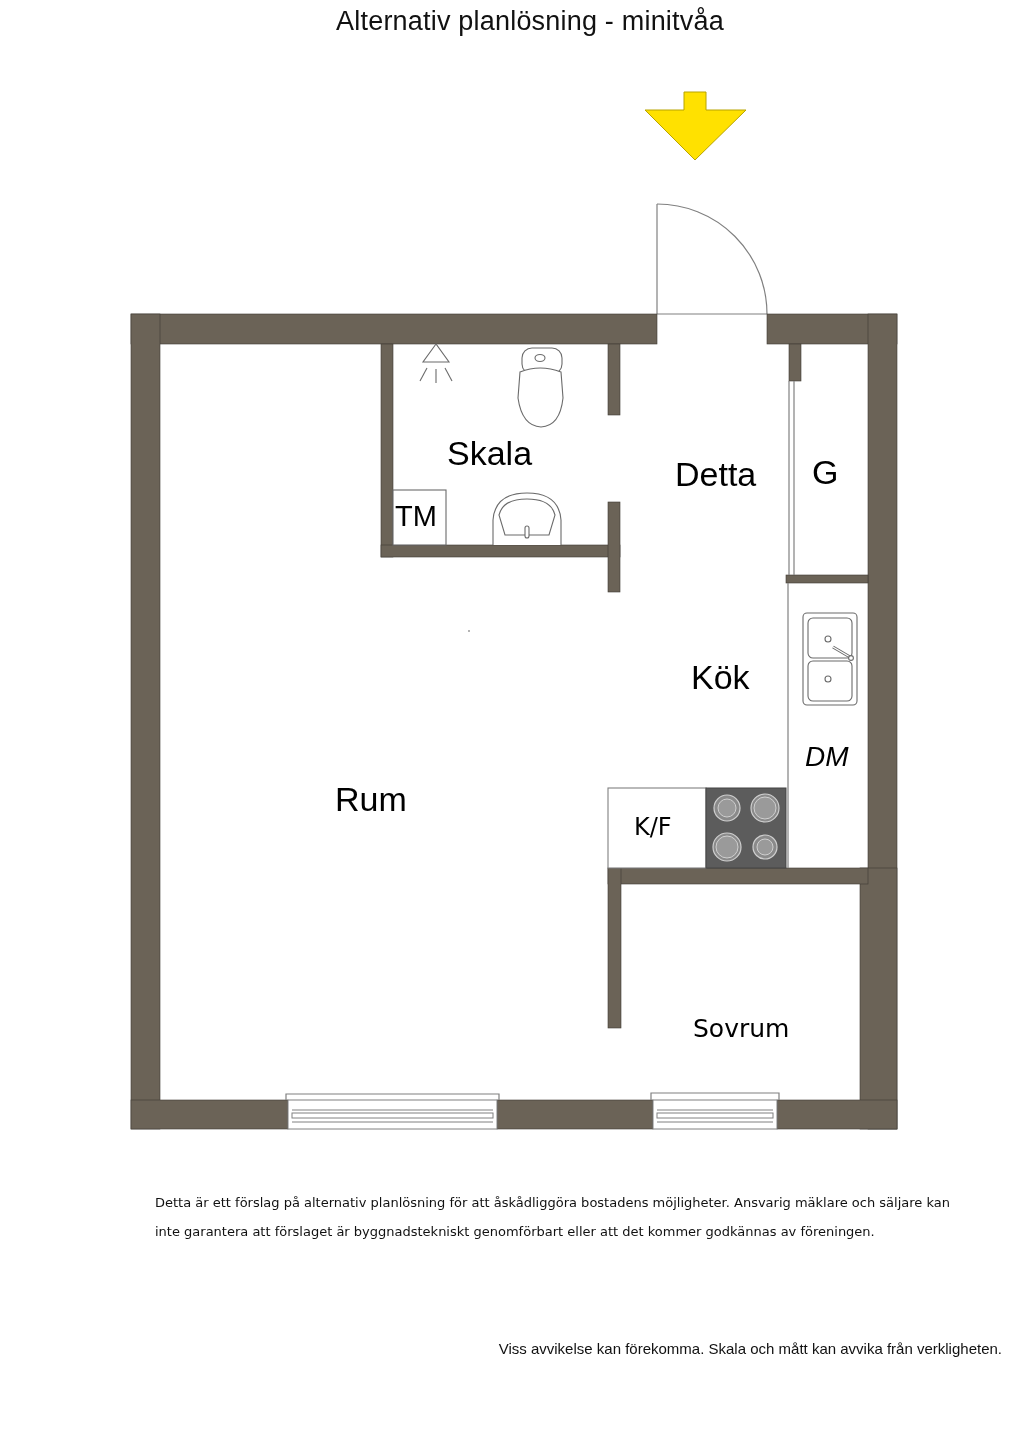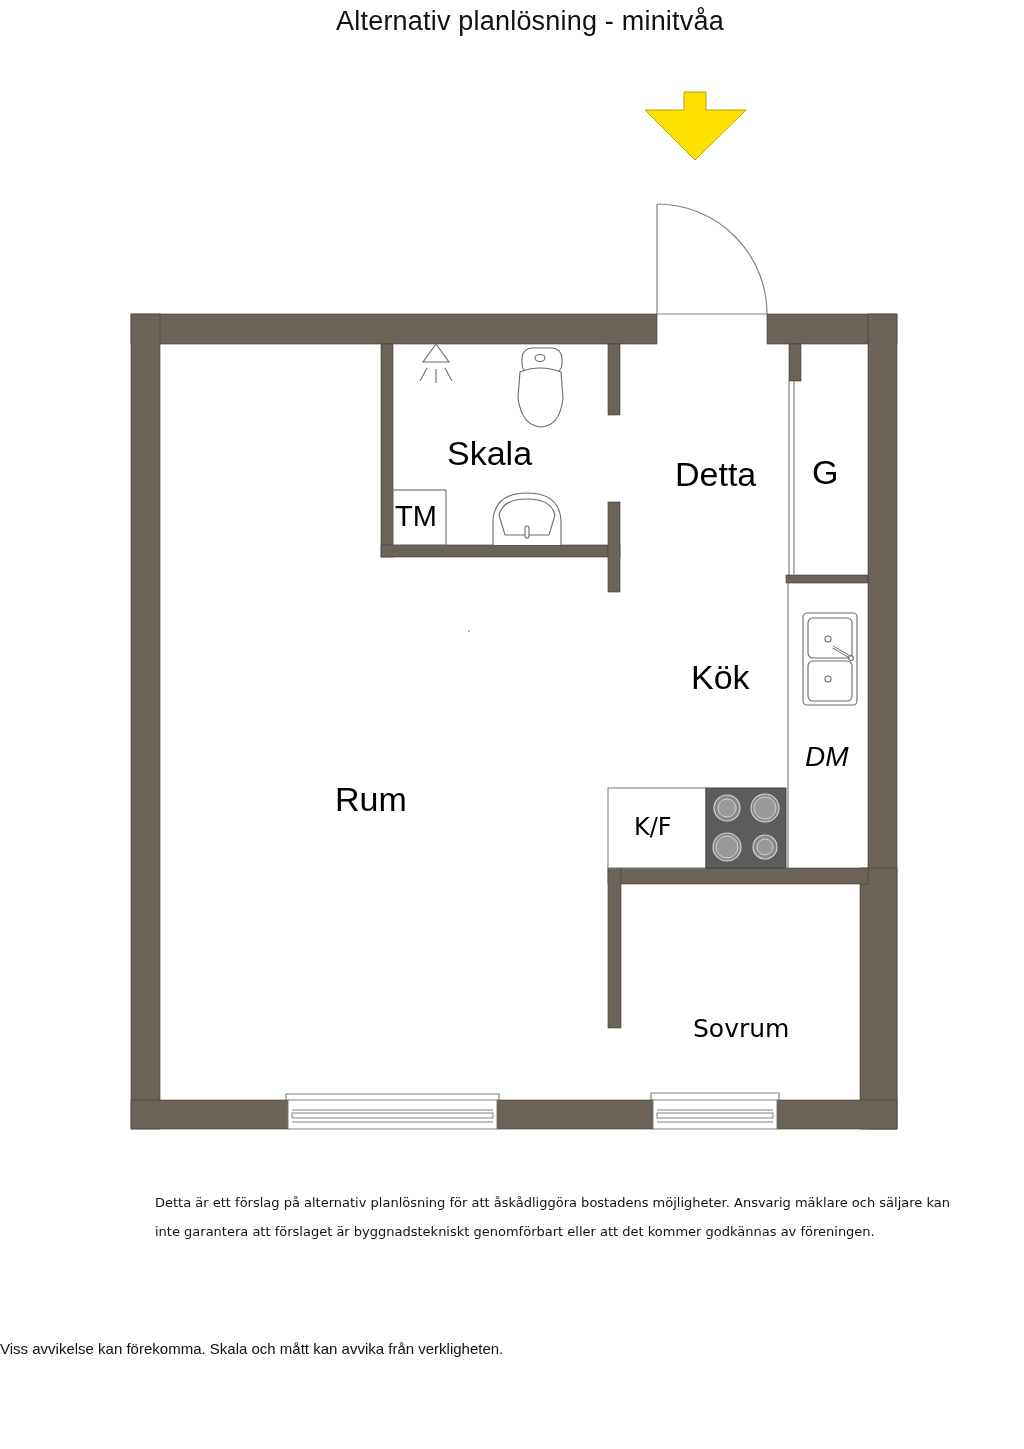--- a/index.html
+++ b/index.html
@@ -7,21 +7,21 @@
   .title { position: absolute; left: 0; top: 6px; width: 1060px; text-align: center; font-family: "Liberation Sans", sans-serif; font-size: 27px; color: #111; letter-spacing: 0.2px; }
   .plan { position: absolute; left: 0; top: 0; width: 1024px; height: 1449px; }
   .wall { fill: #6b6357; stroke: #3f3a33; stroke-width: 0.6; }
   .thin { fill: none; stroke: #808080; stroke-width: 1.2; }
   .fix { fill: #fff; stroke: #6b6b6b; stroke-width: 1.1; }
   .lbl { position: absolute; font-family: "Liberation Sans", sans-serif; color: #000; white-space: nowrap; }
   .lbl-big { font-size: 34px; }
   .lbl-mid { font-size: 28px; text-align: center; }
   .lbl-sm { font-size: 24px; font-family: "DejaVu Sans", sans-serif; }
   .note { position: absolute; left: 155px; top: 1188px; width: 800px; font-family: "DejaVu Sans", sans-serif; font-size: 13px; line-height: 29px; color: #111; }
-  .foot { position: absolute; left: 0; top: 1340px; width: 1002px; text-align: left; font-family: "Liberation Sans", sans-serif; font-size: 15px; color: #111; }
+  .foot { position: absolute; left: 0; top: 1340px; width: 1002px; text-align: right; font-family: "Liberation Sans", sans-serif; font-size: 15px; color: #111; }
 </style>
 </head>
 <body>
 
 <div class="title">Alternativ planlösning - minitvåa</div>
 
 <svg class="plan" viewBox="0 0 1024 1449" xmlns="http://www.w3.org/2000/svg">
 
   <g>
     <polygon points="684,92 706,92 706,110 746,110 695,160 645,110 684,110" fill="#FFE100" stroke="#b8a400" stroke-width="1"></polygon>

